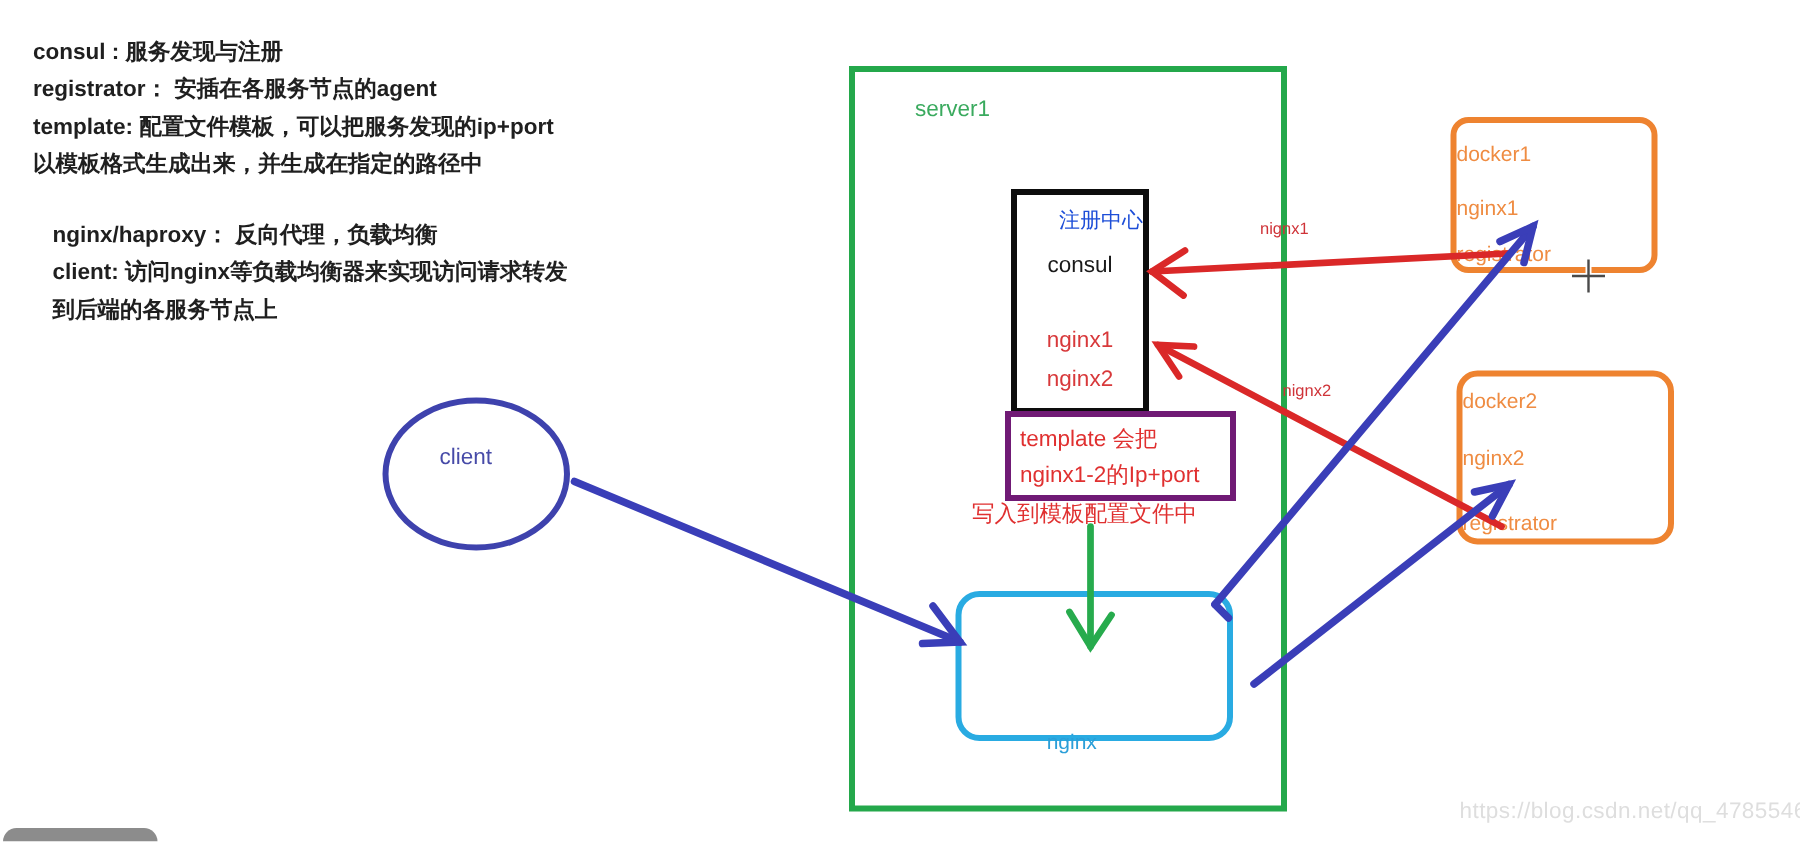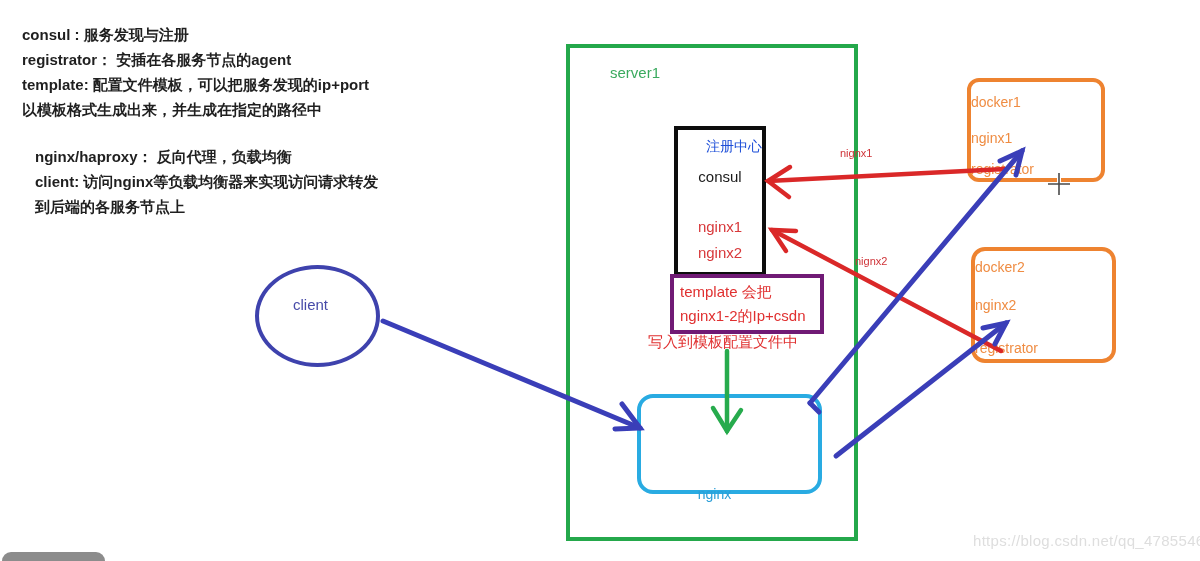--- a/index.html
+++ b/index.html
@@ -74,21 +74,21 @@
 
   <div class="registry-box">
     <div class="reg-title">注册中心</div>
     <div class="reg-name">consul</div>
     <div class="reg-e1">nginx1</div>
     <div class="reg-e2">nginx2</div>
   </div>
 
   <div class="template-box">
     <div class="tpl-l1">template 会把</div>
-    <div class="tpl-l2">nginx1-2的Ip+csdn</div>
+    <div class="tpl-l2">nginx1-2的Ip+port</div>
   </div>
   <div class="tpl-caption">写入到模板配置文件中</div>
 
   <div class="nginx-box">
     <div class="nginx-label">nginx</div>
   </div>
 
   <div class="client-ellipse">
     <div class="client-label">client</div>
   </div>

